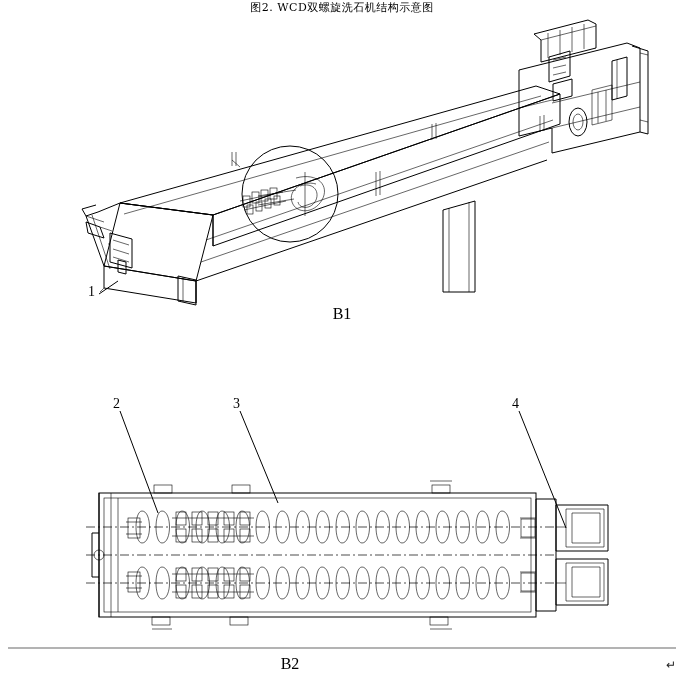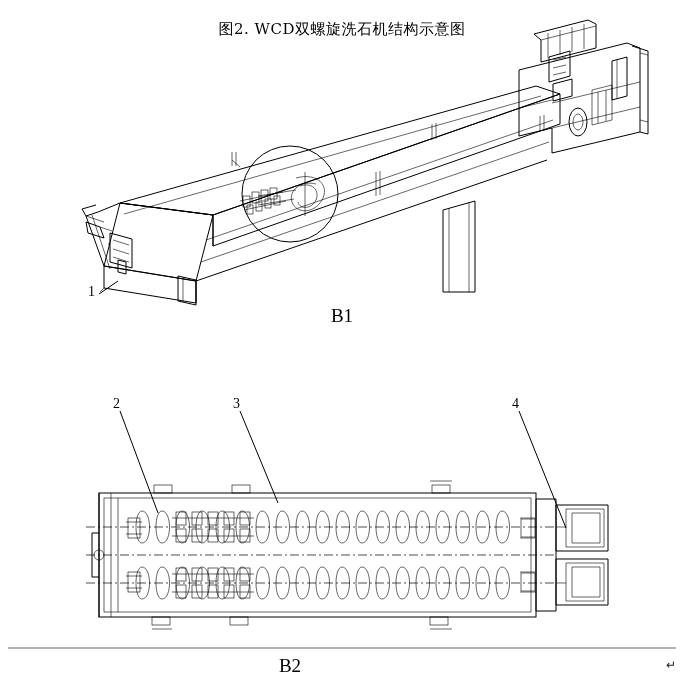--- a/index.html
+++ b/index.html
@@ -20,29 +20,28 @@
     left: 0; top: 0;
     width: 684px;
     height: 676px;
   }
   .fig-title {
     position: absolute;
     top: 0px;
     left: 0;
     width: 684px;
     text-align: center;
-    font-size: 15px;
+    font-size: 11px;
     font-family: "DejaVu Serif", serif;
     letter-spacing: 0.5px;
     white-space: nowrap;
-    margin-top: 20px;
   }
   .view-label {
     position: absolute;
-    font-size: 19px;
+    font-size: 16px;
     font-family: "Liberation Serif", serif;
     font-weight: normal;
   }
   #label-b1 {
     top: 305px;
     left: 0;
     width: 684px;
     text-align: center;
   }
   #label-b2 {

